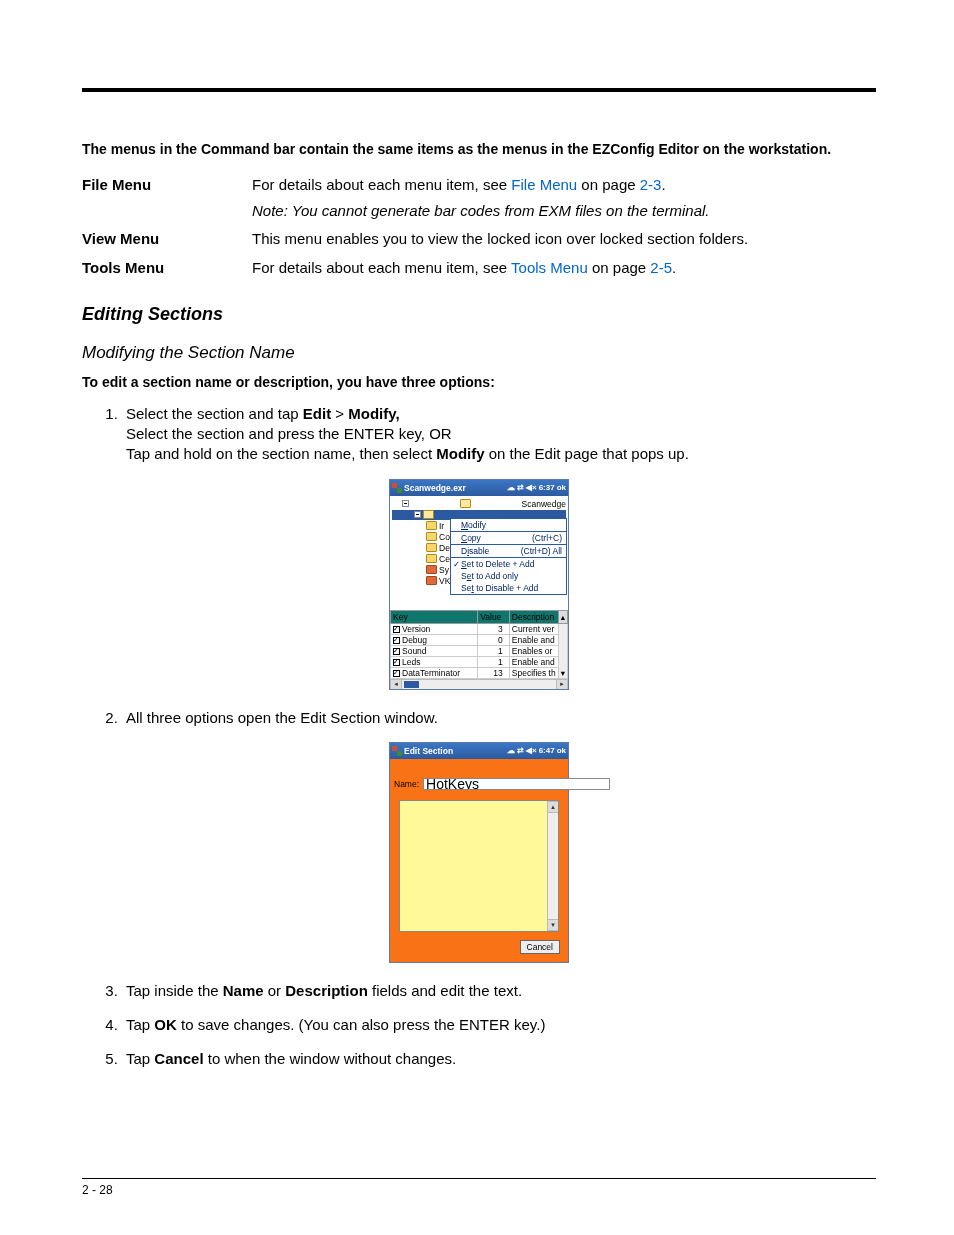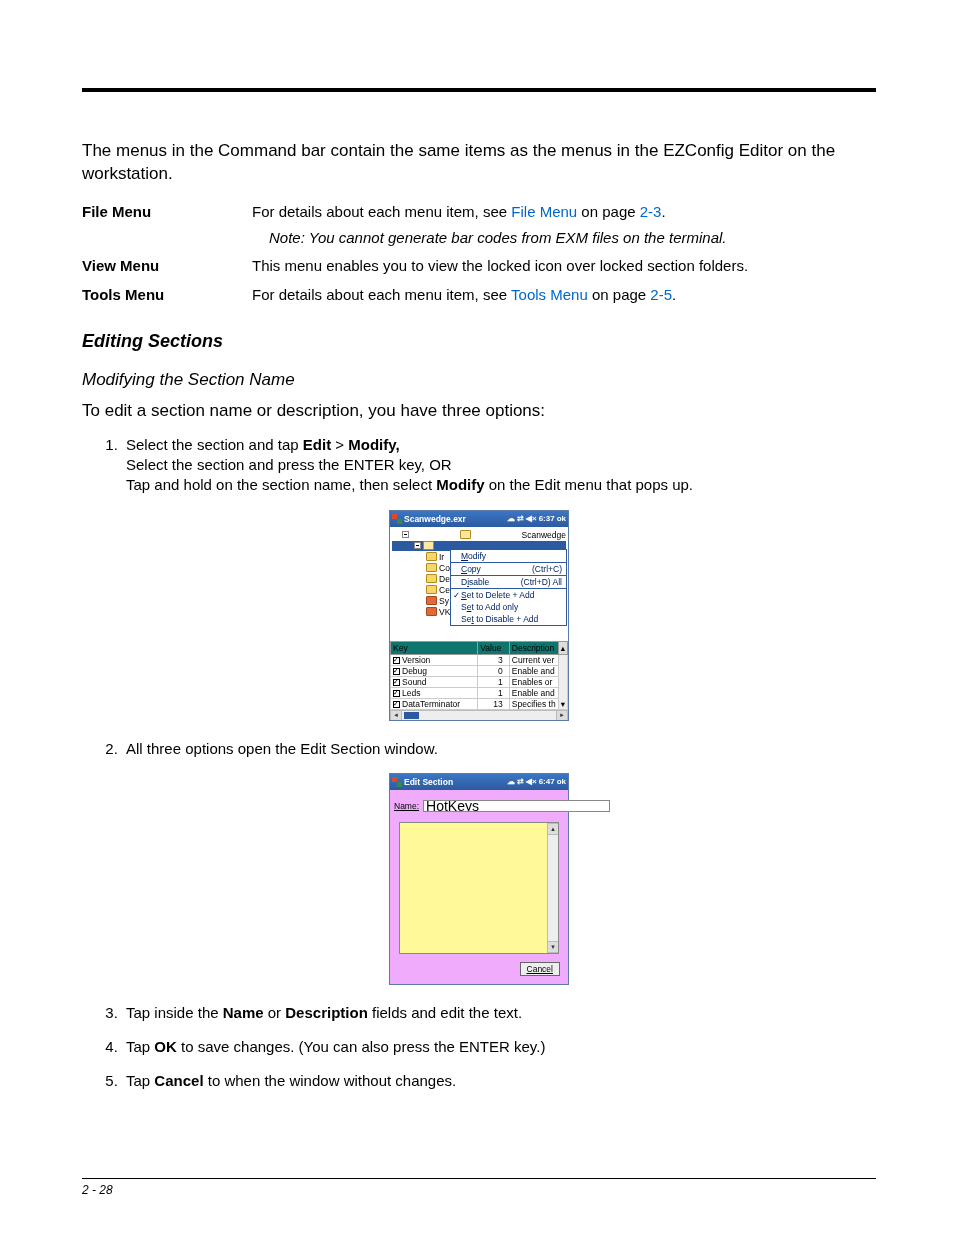--- a/index.html
+++ b/index.html
@@ -21,23 +21,24 @@
     margin-bottom: 48px;
   }
   .h2 {
     font-family: Arial, Helvetica, sans-serif;
     font-weight: bold;
     font-style: italic;
     font-size: 18px;
     margin: 0 0 10px 0;
   }
   .para {
-    font-size: 17px;
+    font-size: 14px;
     line-height: 1.35;
     margin: 0 0 12px 0;
+    font-weight: bold;
   }
   .menus {
     width: 100%;
     border-collapse: collapse;
     margin-bottom: 22px;
   }
   .menus td {
     vertical-align: top;
     padding: 4px 0;
     font-size: 15px;
@@ -233,24 +234,23 @@
     display:flex; align-items:center; justify-content:center;
     font-size:7px; color:#333;
     border-left:1px solid #bbb;
     border-right:1px solid #bbb;
   }
   .hscroll .thumb {
     width:15px; height:7px; background:#2c5aa0;
     margin:1px 0 0 2px;
   }
   .edit-sec-body {
-    padding: 10px 4px 4px 4px;
-    background:#f0abfc;
+    padding: 19px 4px 4px 4px;
+    background:#f97316;
     font-size: 8.5px;
-    text-decoration: underline;
   }
   .edit-sec-row {
     display:flex;
     align-items:center;
     gap: 4px;
     margin-bottom: 10px;
   }
   .edit-sec-row input {
     flex:1;
     font-family: Tahoma, Arial, sans-serif;
@@ -287,21 +287,20 @@
   }
   .btn {
     font-family: Tahoma, Arial, sans-serif;
     font-size: 8.5px;
     background:#eee;
     border:1px solid #666;
     padding: 0 6px;
     height: 14px;
   }
   .page-footer {
-    font-style: italic;
     font-size: 12px;
     border-top: 1px solid #000;
     padding-top: 4px;
     position:absolute;
     bottom: 38px;
     left: 82px;
     right: 78px;
   }
 </style>
 </head>
@@ -311,21 +310,21 @@
   <div class="rule"></div>
 
   <p class="para">The menus in the Command bar contain the same items as the menus in the EZConfig Editor on the workstation.</p>
 
   <table class="menus">
     <tbody>
         <tr>
       <td class="label">File Menu</td>
       <td>
         <span>For details about each menu item, see </span><a class="link">File Menu</a><span> on page </span><a class="link">2-3</a><span>.</span>
-        <div class="note-italic" style="margin-top:6px;margin-left:17px;">Note:   You cannot generate bar codes from EXM files on the terminal.</div>
+        <div class="note-italic" style="margin-top:6px;">Note:   You cannot generate bar codes from EXM files on the terminal.</div>
       </td>
     </tr>
     <tr>
       <td class="label">View Menu</td>
       <td>This menu enables you to view the locked icon over locked section folders.</td>
     </tr>
     <tr>
       <td class="label">Tools Menu</td>
       <td>
         <span>For details about each menu item, see </span><a class="link">Tools Menu</a><span> on page </span><a class="link">2-5</a><span>.</span>
@@ -335,21 +334,21 @@
     </table>
 
   <div class="h2">Editing Sections</div>
   <div class="h3">Modifying the Section Name</div>
   <p class="para">To edit a section name or description, you have three options:</p>
 
   <ol class="steps">
     <li>
       <span>Select the section and tap </span><span class="bold">Edit</span><span> &gt; </span><span class="bold">Modify,</span><br>
       <span>Select the section and press the ENTER key, OR</span><br>
-      <span>Tap and hold on the section name, then select </span><span class="bold">Modify</span><span> on the Edit menu that pops up.</span>
+      <span>Tap and hold on the section name, then select </span><span class="bold">Modify</span><span> on the Edit page that pops up.</span>
     </li>
   </ol>
 
   <div class="screenshot-wrap">
     <div class="wince-window" style="position:relative;">
       <div class="titlebar">
         <span class="tb-icon"></span>
         <span class="tb-title">Scanwedge.exr</span>
         <span class="tb-right">
           <span>☁</span>

